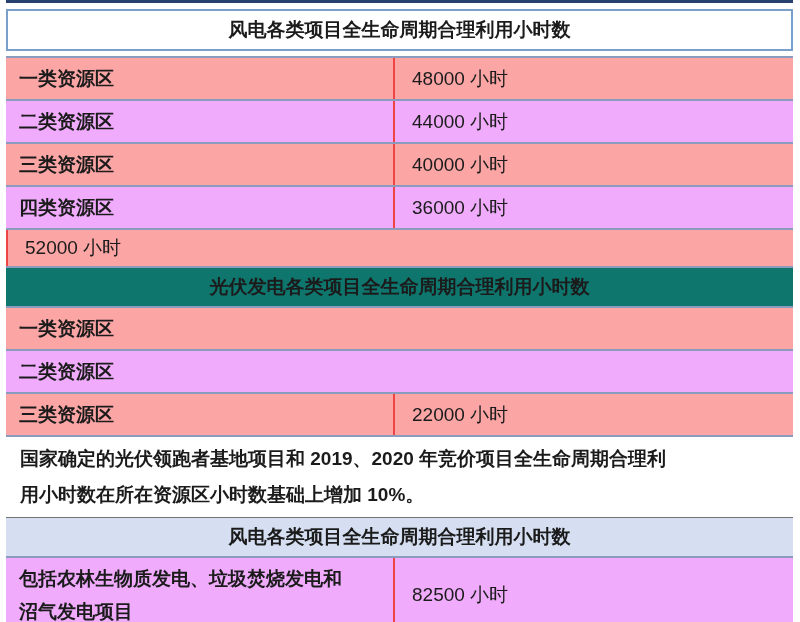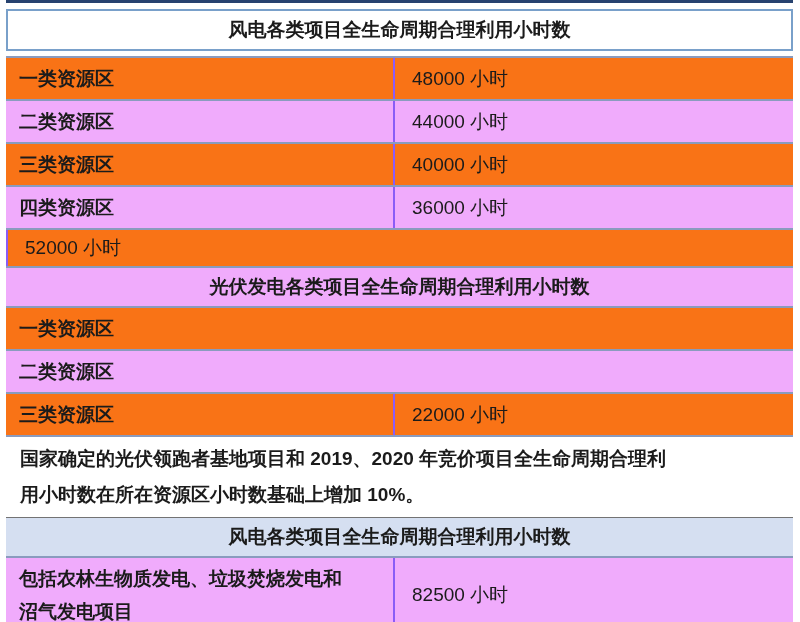--- a/index.html
+++ b/index.html
@@ -20,38 +20,38 @@
     background: #ffffff;
     height: 42px; line-height: 38px;
     text-align: center; font-weight: 700; font-size: 19px;
   }
 
   
   .hdr-band {
     height: 40px; line-height: 38px;
     border-bottom: 2px solid #8a9bbe;
     text-align: center; font-weight: 700; font-size: 19px;
-    background: #f0abfc;
+    background: #0f766e;
   }
   .hdr-band.shaded { background: #d5dff1; }
 
   .rows { border-top: 2px solid #8a9bbe; }
   .tr {
     display: flex; align-items: stretch;
     border-bottom: 2px solid #8a9bbe;
     background: #f0abfc; min-height: 38px;
   }
-  .tr.alt { background: #f97316; }
+  .tr.alt { background: #fca5a5; }
   .td { display: flex; align-items: center; font-size: 19px; }
   .td.label {
     width: 387px; padding: 4px 8px 4px 13px;
     font-weight: 700; white-space: pre-line; line-height: 33px;
   }
   .td.value {
-    flex: 1; border-left: 2px solid #8b5cf6;
+    flex: 1; border-left: 2px solid #ef4444;
     padding: 4px 2px 4px 17px; font-weight: 400;
   }
   .tr.tall { min-height: 72px; }
 
   .note {
     background: #ffffff; border-bottom: 1px solid #737373;
     padding: 4px 14px; font-weight: 700; font-size: 19px;
     line-height: 36px; white-space: pre-line;
   }
 </style>

